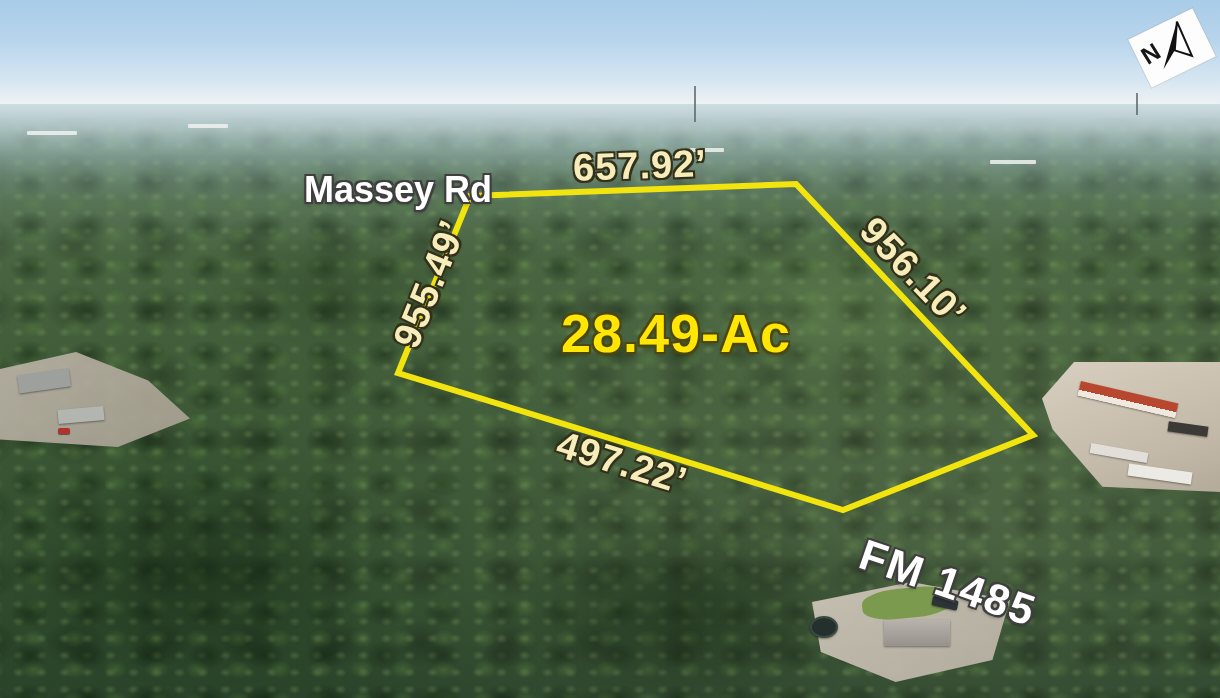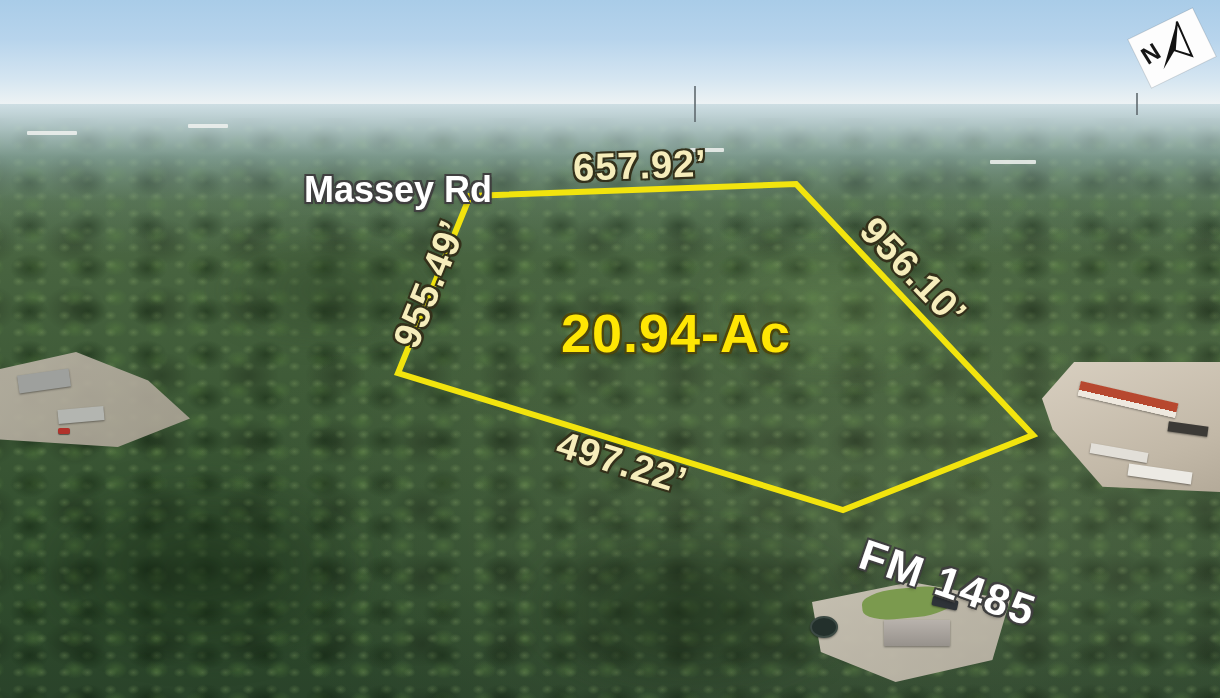--- a/index.html
+++ b/index.html
@@ -143,19 +143,19 @@
       </g>
     </g>
   </svg>
 
   <div class="label measure measure-top">657.92’</div>
   <div class="label measure measure-left">955.49’</div>
   <div class="label measure measure-right">956.10’</div>
   <div class="label measure measure-bottom">497.22’</div>
 
   <div class="label site-label">
-    <div>20.94-Ac</div>
+    <div>28.49-Ac</div>
   </div>
 
   <div class="label road road-massey">Massey Rd</div>
   <div class="label road road-fm">FM 1485</div>
 
 </div>
 
 </body></html>

